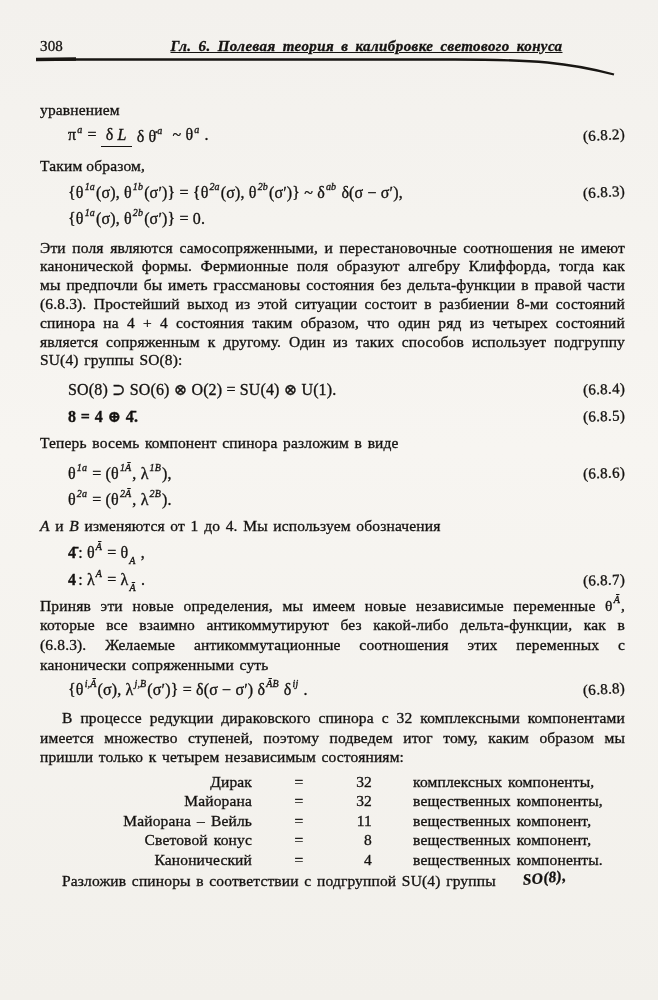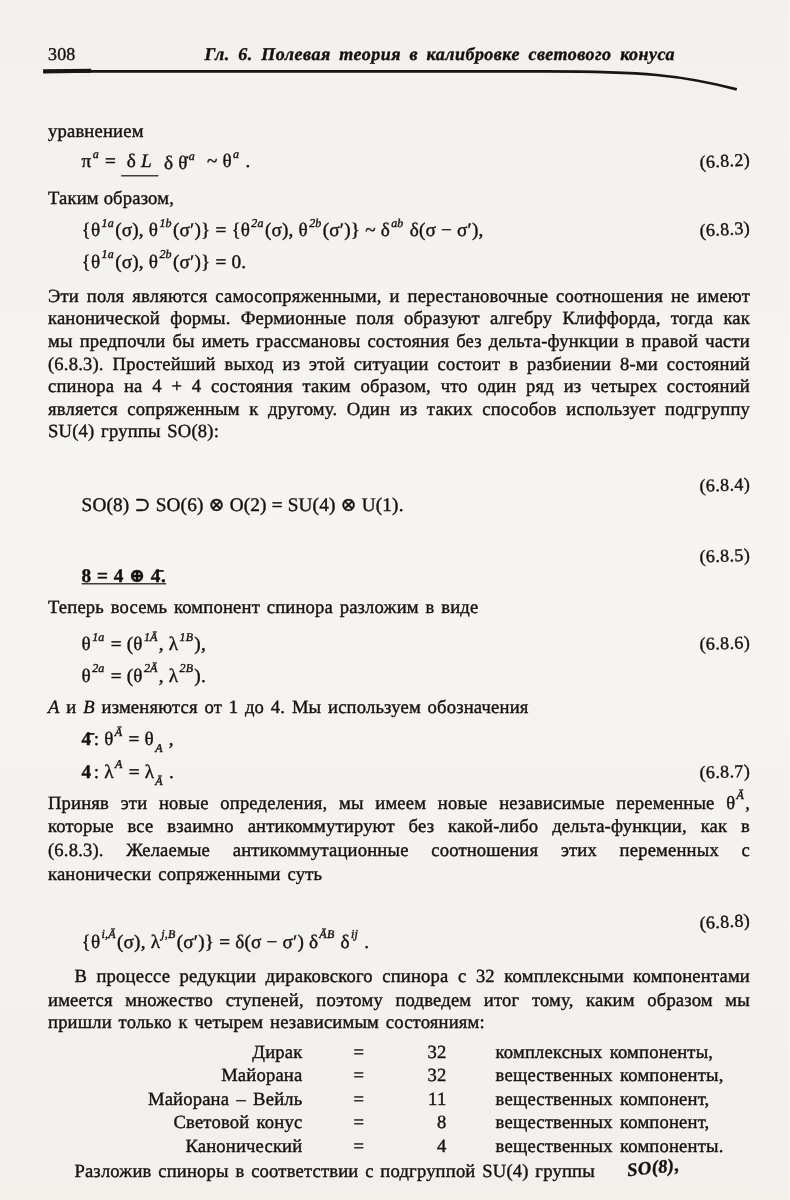--- a/index.html
+++ b/index.html
@@ -24,20 +24,21 @@
     padding:37px 37px 0 40px;
     height:18px;
     font-size:15px;
   }
   .pagenum{flex:0 0 72px;}
   .chapter{
     flex:1;text-align:center;
     font-style:italic;font-weight:bold;
     letter-spacing:0.4px;
     word-spacing:3px;
+    text-decoration:underline;
   }
   .rule{display:block;margin-top:-1px;}
   
   .content{padding:0 33px 0 40px;}
   .para{
     margin:0;text-align:justify;text-align-last:left;
     word-spacing:1.6px;
   }
   .line{margin:0;}
   .indent{text-indent:22px;}
@@ -45,21 +46,21 @@
   .eqrow{
     display:flex;justify-content:space-between;align-items:center;
     padding-left:28px;
     font-size:16px;
   }
   .eqrow.tag-top{align-items:flex-start;}
   .eqrow.tag-top .eqtag{margin-top:3px;}
   .eqrow.tag-bottom{align-items:flex-end;}
   .eqrow.tag-bottom .eqtag{margin-bottom:3px;}
   .eqline{line-height:26px;white-space:nowrap;}
-  .eqsingle{line-height:21px;white-space:nowrap;margin-top:32px;}
+  .eqsingle{line-height:21px;white-space:nowrap;}
   .eq sup, .eqline sup, .eqsingle sup{
     font-size:10px;font-style:italic;line-height:0;
     position:relative;top:-1.5px;margin:0 1px;
   }
   .eq sub, .eqline sub, .eqsingle sub{
     font-size:10px;font-style:italic;line-height:0;
     position:relative;bottom:-2px;margin:0 1px;
   }
   .eq em, .eqline em, .eqsingle em{font-style:italic;}
   .eq strong, .eqline strong{font-weight:bold;margin-right:2px;}
@@ -69,21 +70,21 @@
   }
   .rot-a{transform:rotate(-3.5deg);}
   .rot-b{transform:rotate(-2deg);}
   .eqbody{display:inline-flex;align-items:center;}
   .frac{
     display:inline-flex;flex-direction:row;align-items:center;
     vertical-align:middle;margin:0 4px;line-height:19px;
   }
   .frac .num{padding:0 5px 2px;border-bottom:1.5px solid #141210;}
   .frac .den{padding:2px 5px 0;}
-  .boldline{font-weight:bold;letter-spacing:0.4px;text-decoration:underline;}
+  .boldline{font-weight:bold;letter-spacing:0.4px;}
   
   .complist{margin:5px 0 0 44px;}
   .crow{
     display:grid;
     grid-template-columns:168px 12px 26px auto;
     column-gap:7px;
     line-height:19.5px;
     word-spacing:2px;
     gap:41px;
   }

